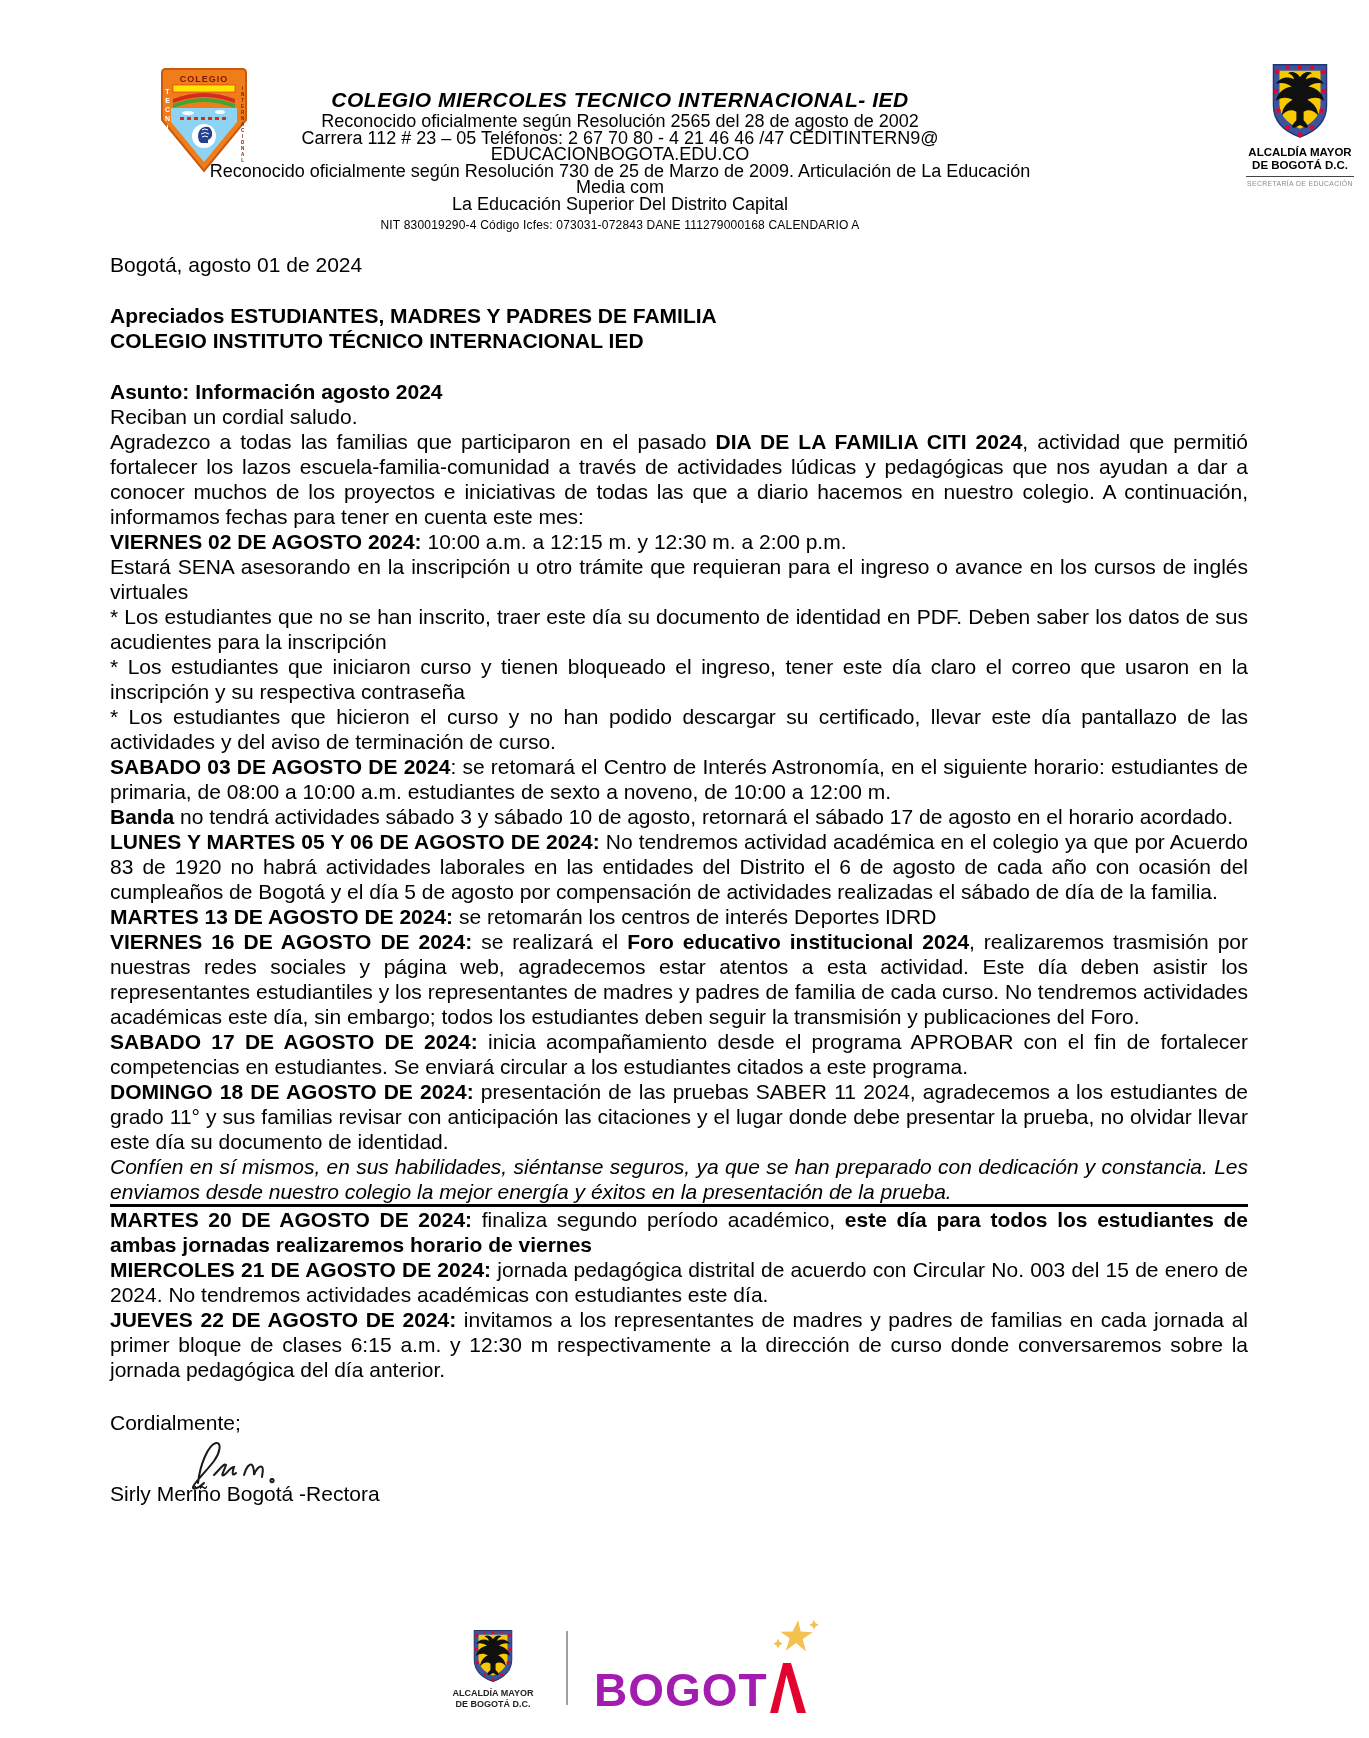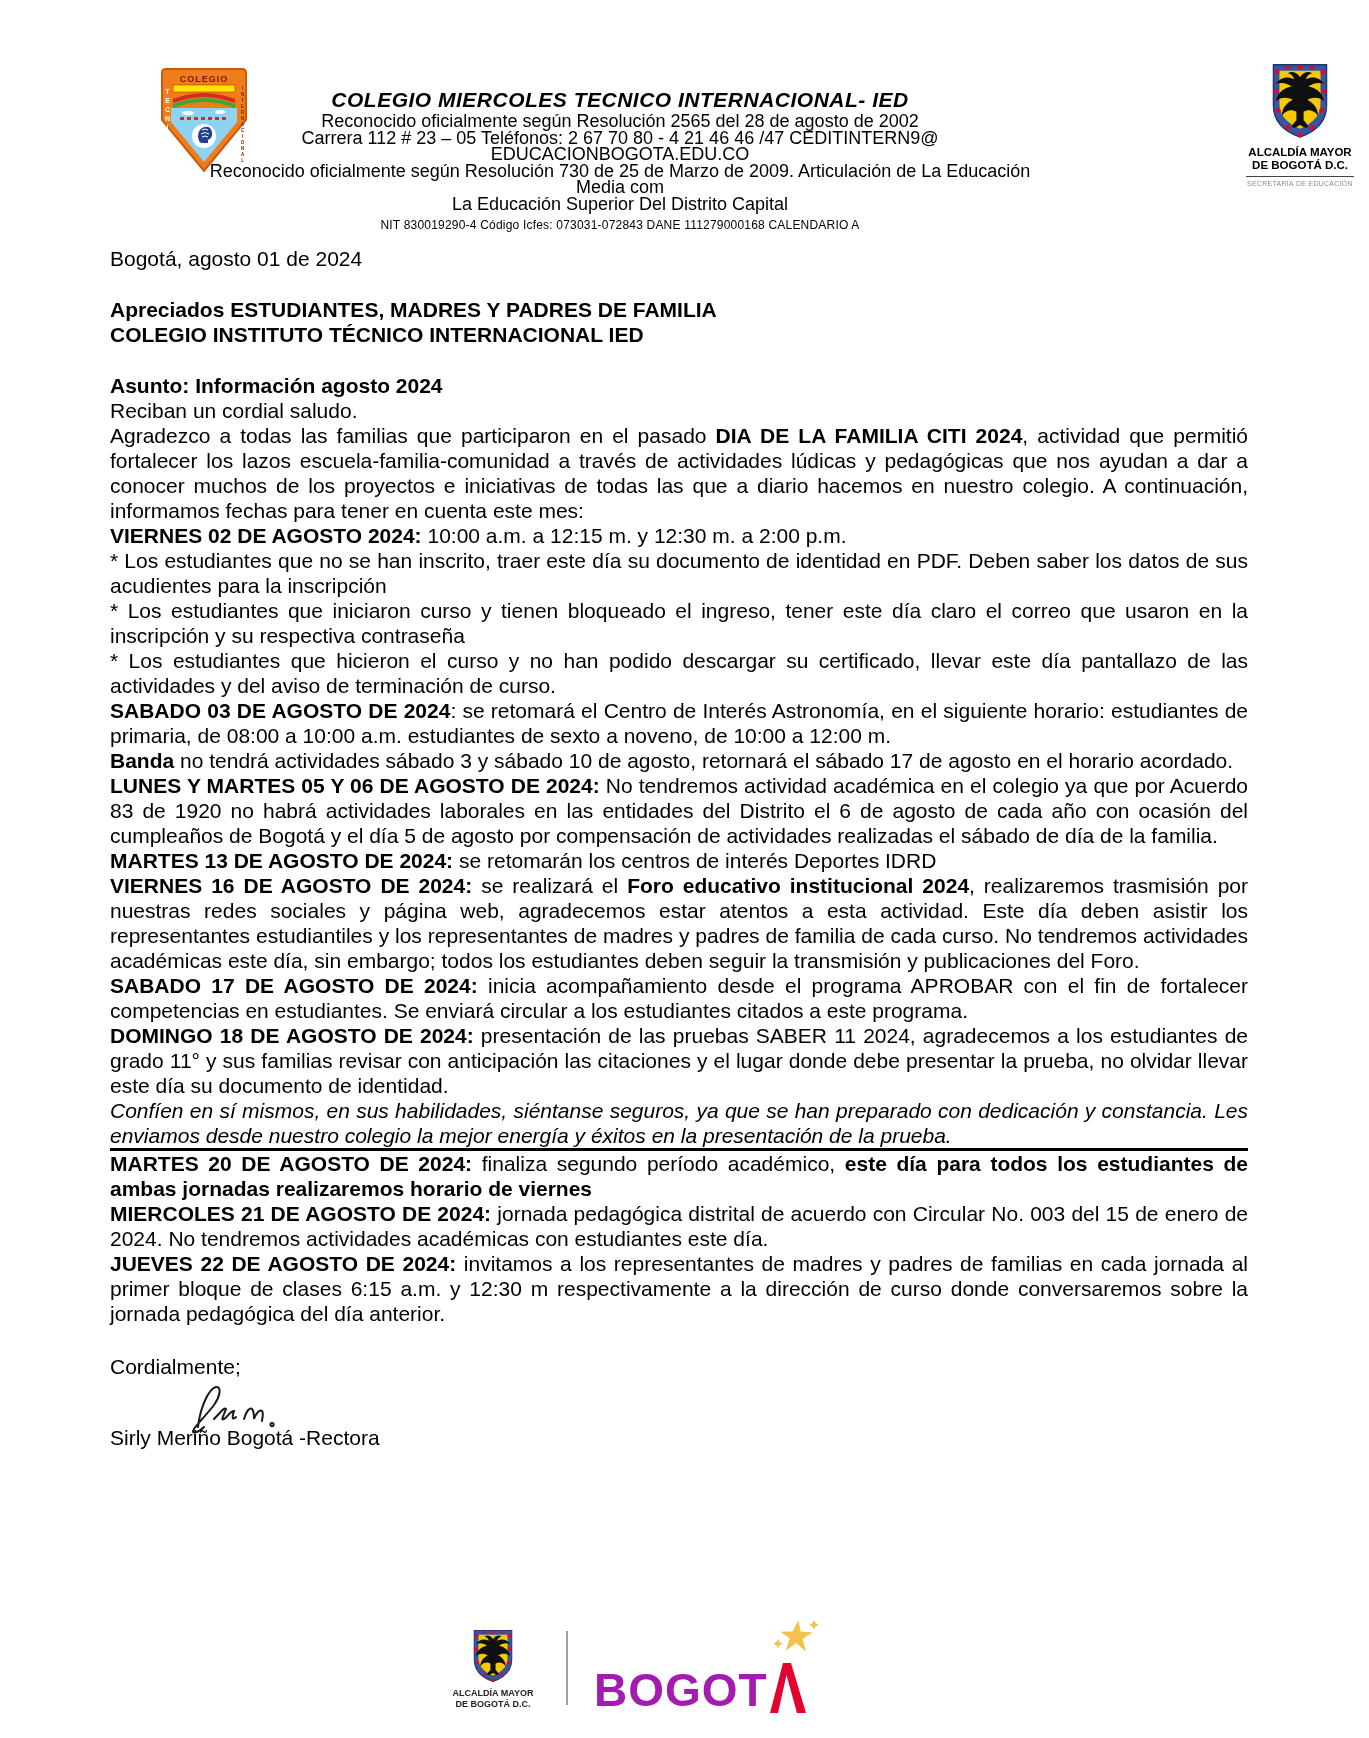--- a/index.html
+++ b/index.html
@@ -22,21 +22,21 @@
   .head-small:first-of-type{margin-top:8px;}
   .nit-line{font-size:12px;margin-top:6px;letter-spacing:.2px;}
 
   .alcaldia-h{position:absolute;left:1238px;top:60px;width:124px;text-align:center;}
   .alcaldia-h svg{display:block;margin:0 auto;}
   .alc-t1{font-size:11.5px;font-weight:bold;line-height:13px;margin-top:4px;}
   .alc-rule{height:1px;background:#444;margin:4px 8px 3px 8px;}
   .alc-t2{font-size:6.8px;color:#8a8a8a;letter-spacing:.4px;}
 
   
-  .body-text{position:absolute;left:110px;top:246px;width:1138px;
+  .body-text{position:absolute;left:110px;top:252px;width:1138px;
     font-size:21px;line-height:25px;text-align:justify;}
   .para{margin:0;}
   .gap{margin-top:26px;}
   .b{font-weight:bold;}
   .quote{font-style:italic;text-decoration-thickness:1.5px;
     border-bottom:3.5px solid #000;}
 
   .closing{margin-top:28px;}
   .sig-wrap{position:relative;margin-top:6px;height:66px;}
   .sig-svg{position:absolute;left:58px;top:-4px;}
@@ -128,20 +128,21 @@
 
   <div class="body-text">
     <div id="paragraphs">
         <p class="para"><span>Bogotá, agosto 01 de 2024</span></p>
         <p class="para gap"><span class="b">Apreciados ESTUDIANTES, MADRES Y PADRES DE FAMILIA</span></p>
         <p class="para"><span class="b">COLEGIO INSTITUTO TÉCNICO INTERNACIONAL IED</span></p>
         <p class="para gap"><span class="b">Asunto: Información agosto 2024</span></p>
         <p class="para"><span>Reciban un cordial saludo.</span></p>
         <p class="para"><span>Agradezco a todas las familias que participaron en el pasado </span><span class="b">DIA DE LA FAMILIA CITI 2024</span><span>, actividad que permitió fortalecer los lazos escuela-familia-comunidad a través de actividades lúdicas y pedagógicas que nos ayudan a dar a conocer muchos de los proyectos e iniciativas de todas las que a diario hacemos en nuestro colegio. A continuación, informamos fechas para tener en cuenta este mes:</span></p>
         <p class="para"><span class="b">VIERNES 02 DE AGOSTO 2024:</span><span> 10:00 a.m. a 12:15 m. y 12:30 m. a 2:00 p.m.</span></p>
+        <p class="para"><span>Estará SENA asesorando en la inscripción u otro trámite que requieran para el ingreso o avance en los cursos de inglés virtuales</span></p>
         <p class="para"><span>* Los estudiantes que no se han inscrito, traer este día su documento de identidad en PDF. Deben saber los datos de sus acudientes para la inscripción</span></p>
         <p class="para"><span>* Los estudiantes que iniciaron curso y tienen bloqueado el ingreso, tener este día claro el correo que usaron en la inscripción y su respectiva contraseña</span></p>
         <p class="para"><span>* Los estudiantes que hicieron el curso y no han podido descargar su certificado, llevar este día pantallazo de las actividades y del aviso de terminación de curso.</span></p>
         <p class="para"><span class="b">SABADO 03 DE AGOSTO DE 2024</span><span>: se retomará el Centro de Interés Astronomía, en el siguiente horario: estudiantes de primaria, de 08:00 a 10:00 a.m. estudiantes de sexto a noveno, de 10:00 a 12:00 m.</span></p>
         <p class="para"><span class="b">Banda</span><span> no tendrá actividades sábado 3 y sábado 10 de agosto, retornará el sábado 17 de agosto en el horario acordado.</span></p>
         <p class="para"><span class="b">LUNES Y MARTES 05 Y 06 DE AGOSTO DE 2024:</span><span> No tendremos actividad académica en el colegio ya que por Acuerdo 83 de 1920 no habrá actividades laborales en las entidades del Distrito el 6 de agosto de cada año con ocasión del cumpleaños de Bogotá y el día 5 de agosto por compensación de actividades realizadas el sábado de día de la familia.</span></p>
         <p class="para"><span class="b">MARTES 13 DE AGOSTO DE 2024:</span><span> se retomarán los centros de interés Deportes IDRD</span></p>
         <p class="para"><span class="b">VIERNES 16 DE AGOSTO DE 2024:</span><span> se realizará el </span><span class="b">Foro educativo institucional 2024</span><span>, realizaremos trasmisión por nuestras redes sociales y página web, agradecemos estar atentos a esta actividad. Este día deben asistir los representantes estudiantiles y los representantes de madres y padres de familia de cada curso.  No tendremos actividades académicas este día, sin embargo; todos los estudiantes deben seguir la transmisión y publicaciones del Foro.</span></p>
         <p class="para"><span class="b">SABADO 17 DE AGOSTO DE 2024:</span><span> inicia acompañamiento desde el programa APROBAR con el fin de fortalecer competencias en estudiantes. Se enviará circular a los estudiantes citados a este programa.</span></p>
         <p class="para"><span class="b">DOMINGO 18 DE AGOSTO DE 2024:</span><span> presentación de las pruebas SABER 11 2024, agradecemos a los estudiantes de grado 11° y sus familias revisar con anticipación las citaciones y el lugar donde debe presentar la prueba, no olvidar llevar este día su documento de identidad.</span></p>

